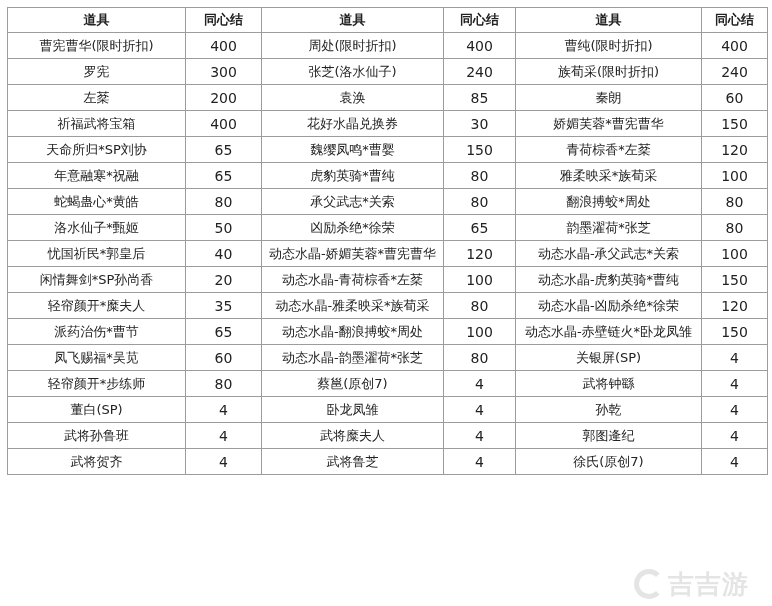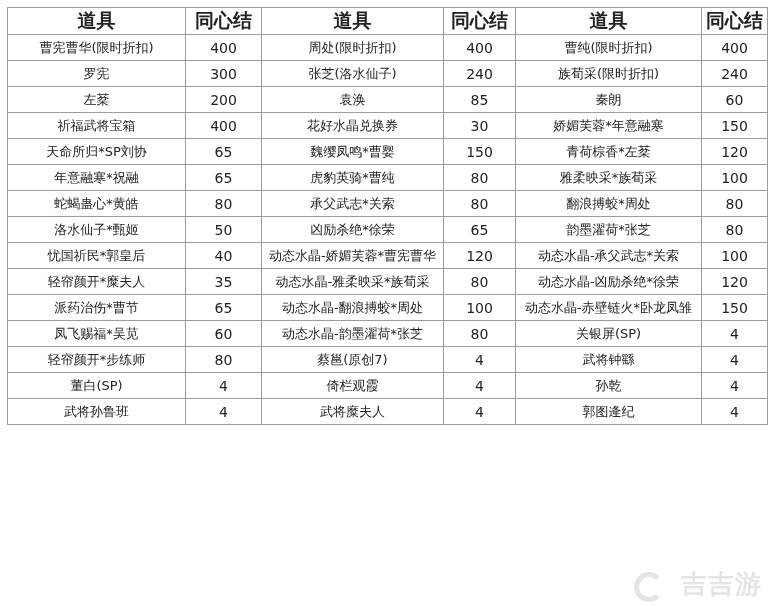--- a/index.html
+++ b/index.html
@@ -31,21 +31,21 @@
     vertical-align: middle;
     height: 25px;
     padding: 0;
     font-size: 13px;
     white-space: nowrap;
     overflow: hidden;
   }
   th {
     height: 24px;
     font-weight: bold;
-    font-size: 19px;
+    font-size: 13px;
     color: #222;
   }
   td.num {
     font-size: 14px;
   }
   col.c-name1 { width: 178px; }
   col.c-val1  { width: 76px; }
   col.c-name2 { width: 182px; }
   col.c-val2  { width: 72px; }
   col.c-name3 { width: 186px; }
@@ -53,22 +53,22 @@
 
   .watermark {
     position: absolute;
     right: 6px;
     bottom: 4px;
     width: 132px;
     height: 36px;
     opacity: 0.22;
     pointer-events: none;
     display: flex;
-    align-items: flex-end;
-    gap: 17px;
+    align-items: center;
+    gap: 4px;
     font-family: Liberation Mono, monospace;
   }
   .watermark .g-logo {
     width: 30px;
     height: 30px;
     border: 5px solid #8a8a8a;
     border-radius: 50%;
     border-right-color: transparent;
     box-sizing: border-box;
   }
@@ -125,21 +125,21 @@
           <td>袁涣</td>
           <td class="num">85</td>
           <td>秦朗</td>
           <td class="num">60</td>
         </tr>
         <tr>
           <td>祈福武将宝箱</td>
           <td class="num">400</td>
           <td>花好水晶兑换券</td>
           <td class="num">30</td>
-          <td>娇媚芙蓉*年意融寒</td>
+          <td>娇媚芙蓉*曹宪曹华</td>
           <td class="num">150</td>
         </tr>
         <tr>
           <td>天命所归*SP刘协</td>
           <td class="num">65</td>
           <td>魏缨凤鸣*曹婴</td>
           <td class="num">150</td>
           <td>青荷棕香*左棻</td>
           <td class="num">120</td>
         </tr>
@@ -169,20 +169,28 @@
         </tr>
         <tr>
           <td>忧国祈民*郭皇后</td>
           <td class="num">40</td>
           <td>动态水晶-娇媚芙蓉*曹宪曹华</td>
           <td class="num">120</td>
           <td>动态水晶-承父武志*关索</td>
           <td class="num">100</td>
         </tr>
         <tr>
+          <td>闲情舞剑*SP孙尚香</td>
+          <td class="num">20</td>
+          <td>动态水晶-青荷棕香*左棻</td>
+          <td class="num">100</td>
+          <td>动态水晶-虎豹英骑*曹纯</td>
+          <td class="num">150</td>
+        </tr>
+        <tr>
           <td>轻帘颜开*糜夫人</td>
           <td class="num">35</td>
           <td>动态水晶-雅柔映采*族荀采</td>
           <td class="num">80</td>
           <td>动态水晶-凶励杀绝*徐荣</td>
           <td class="num">120</td>
         </tr>
         <tr>
           <td>派药治伤*曹节</td>
           <td class="num">65</td>
@@ -203,31 +211,39 @@
           <td>轻帘颜开*步练师</td>
           <td class="num">80</td>
           <td>蔡邕(原创7)</td>
           <td class="num">4</td>
           <td>武将钟繇</td>
           <td class="num">4</td>
         </tr>
         <tr>
           <td>董白(SP)</td>
           <td class="num">4</td>
-          <td>倚栏观霞</td>
+          <td>卧龙凤雏</td>
           <td class="num">4</td>
           <td>孙乾</td>
           <td class="num">4</td>
         </tr>
         <tr>
           <td>武将孙鲁班</td>
           <td class="num">4</td>
           <td>武将糜夫人</td>
           <td class="num">4</td>
           <td>郭图逄纪</td>
+          <td class="num">4</td>
+        </tr>
+        <tr>
+          <td>武将贺齐</td>
+          <td class="num">4</td>
+          <td>武将鲁芝</td>
+          <td class="num">4</td>
+          <td>徐氏(原创7)</td>
           <td class="num">4</td>
         </tr>
       </tbody>
   </table>
 </div>
 
 <div class="watermark">
   <span class="g-logo"></span>
   <span class="wm-text">吉吉游</span>
 </div>

